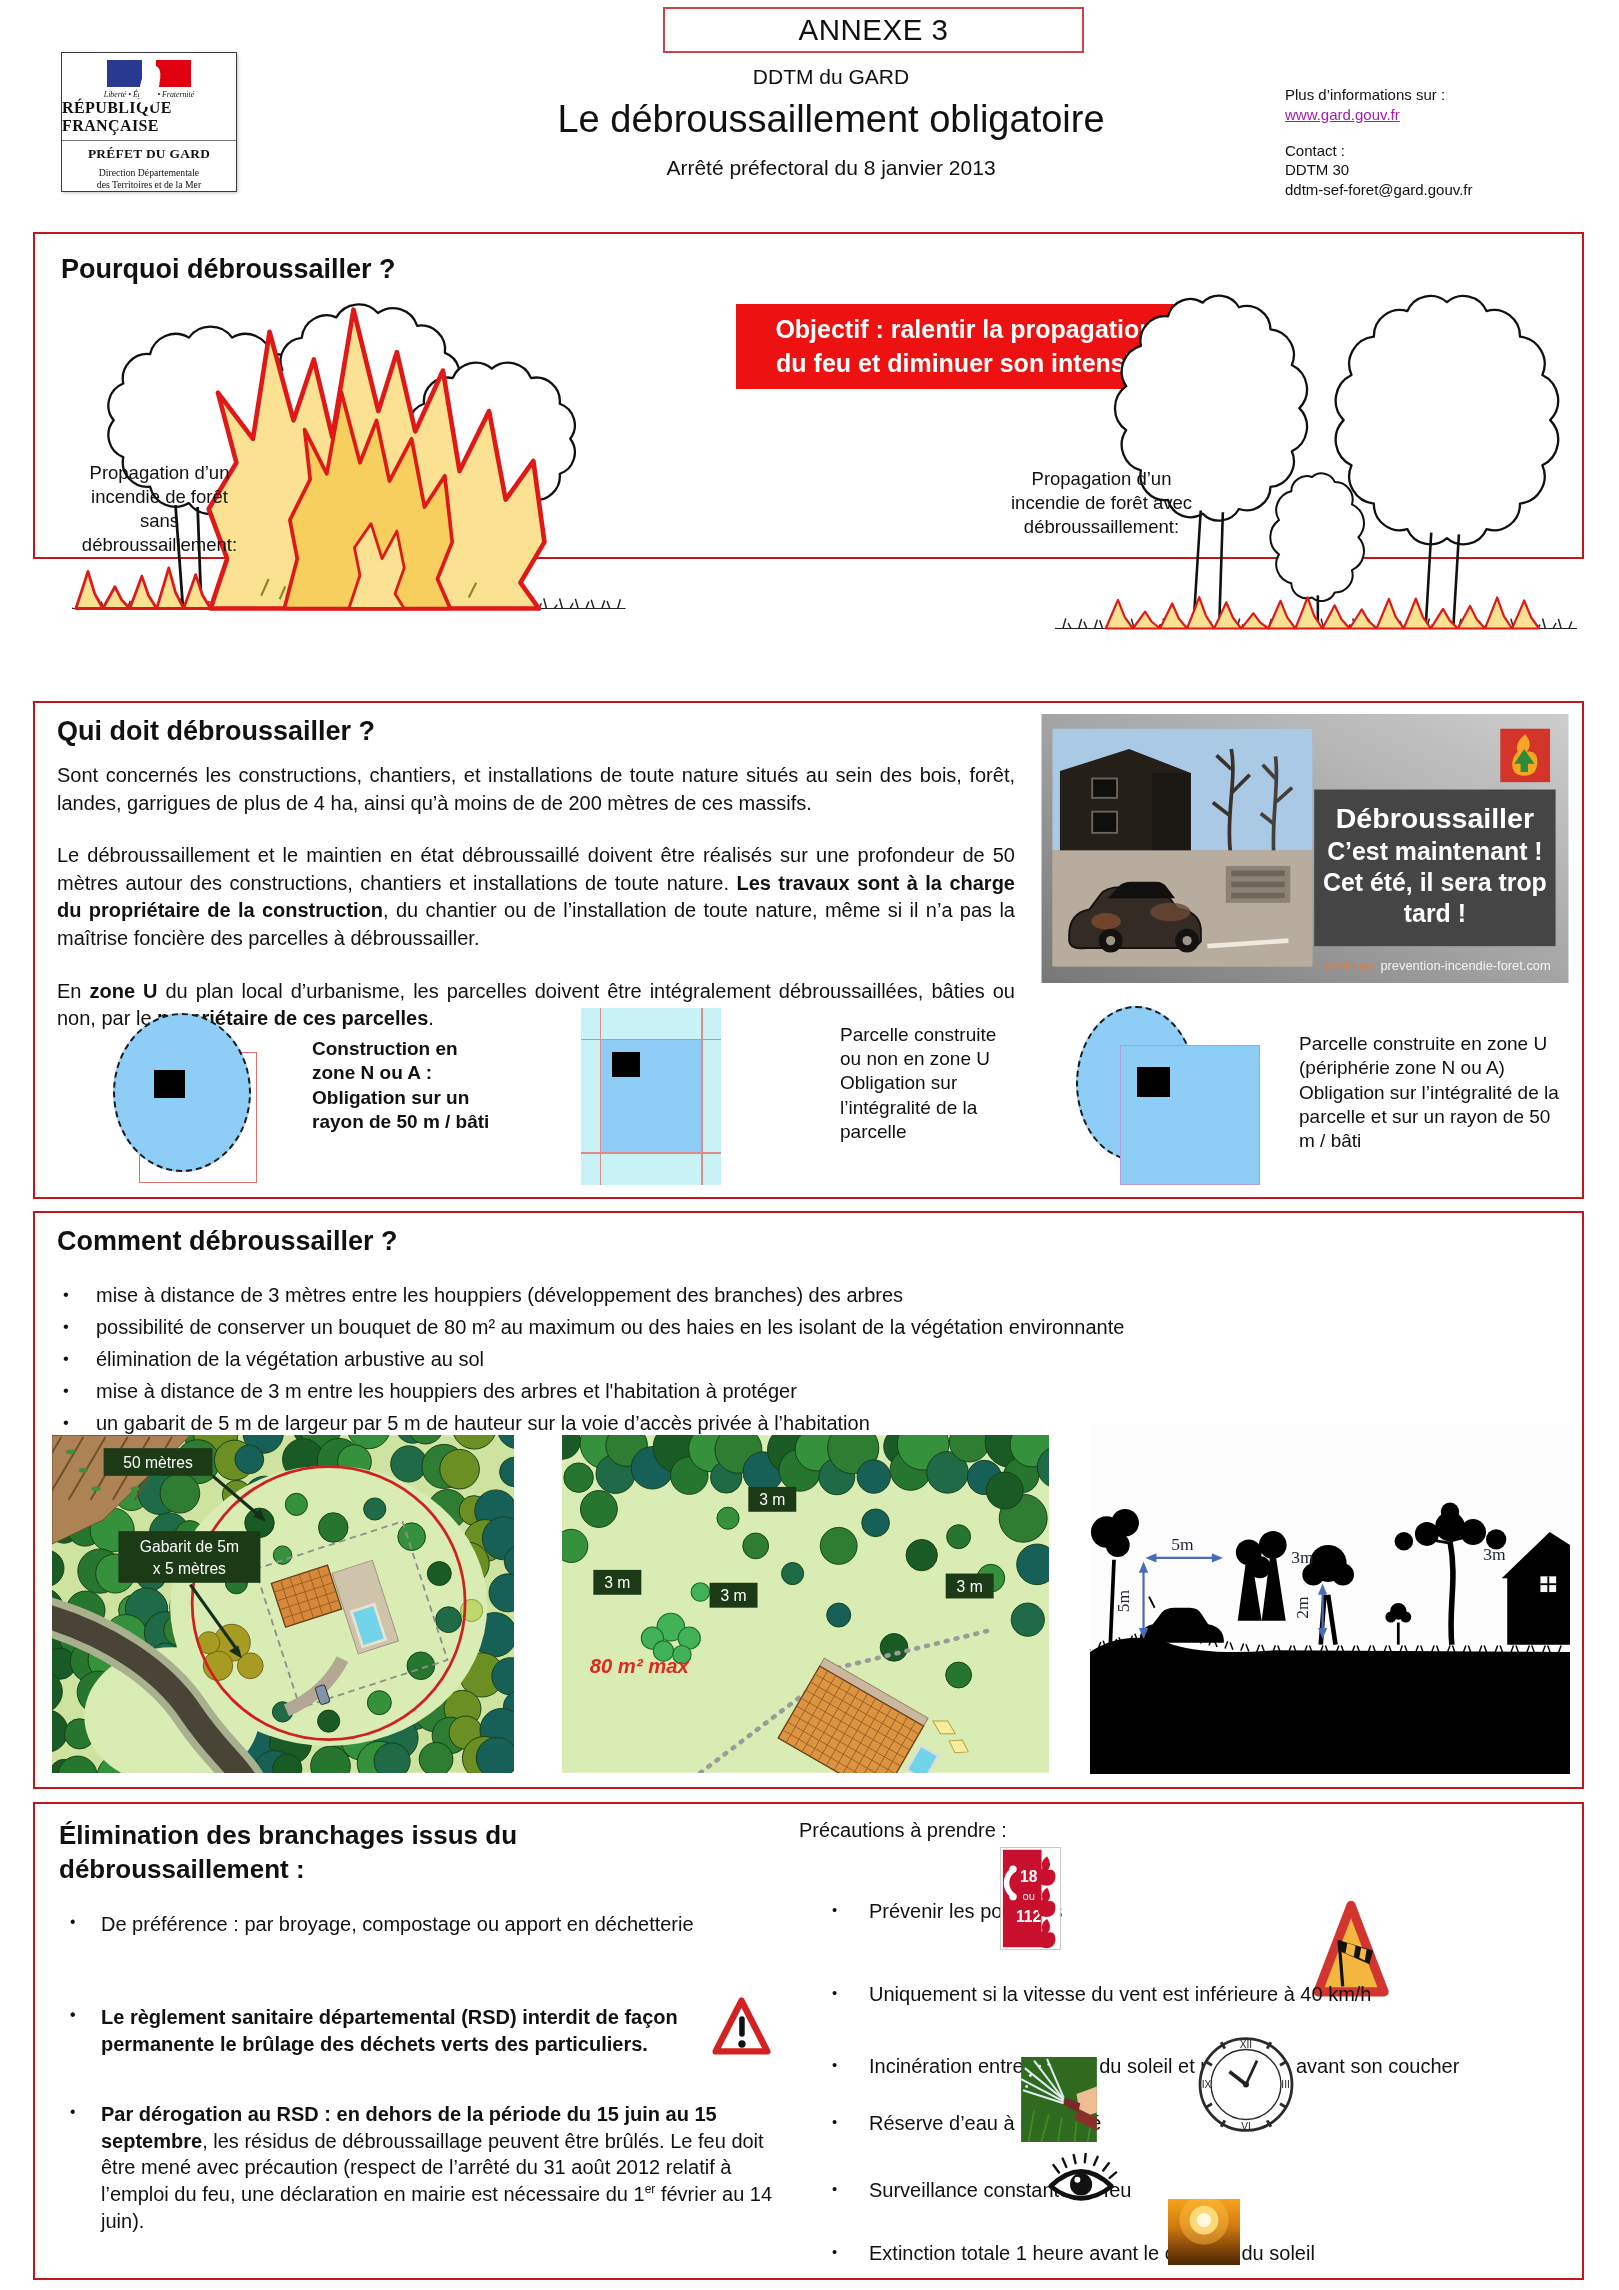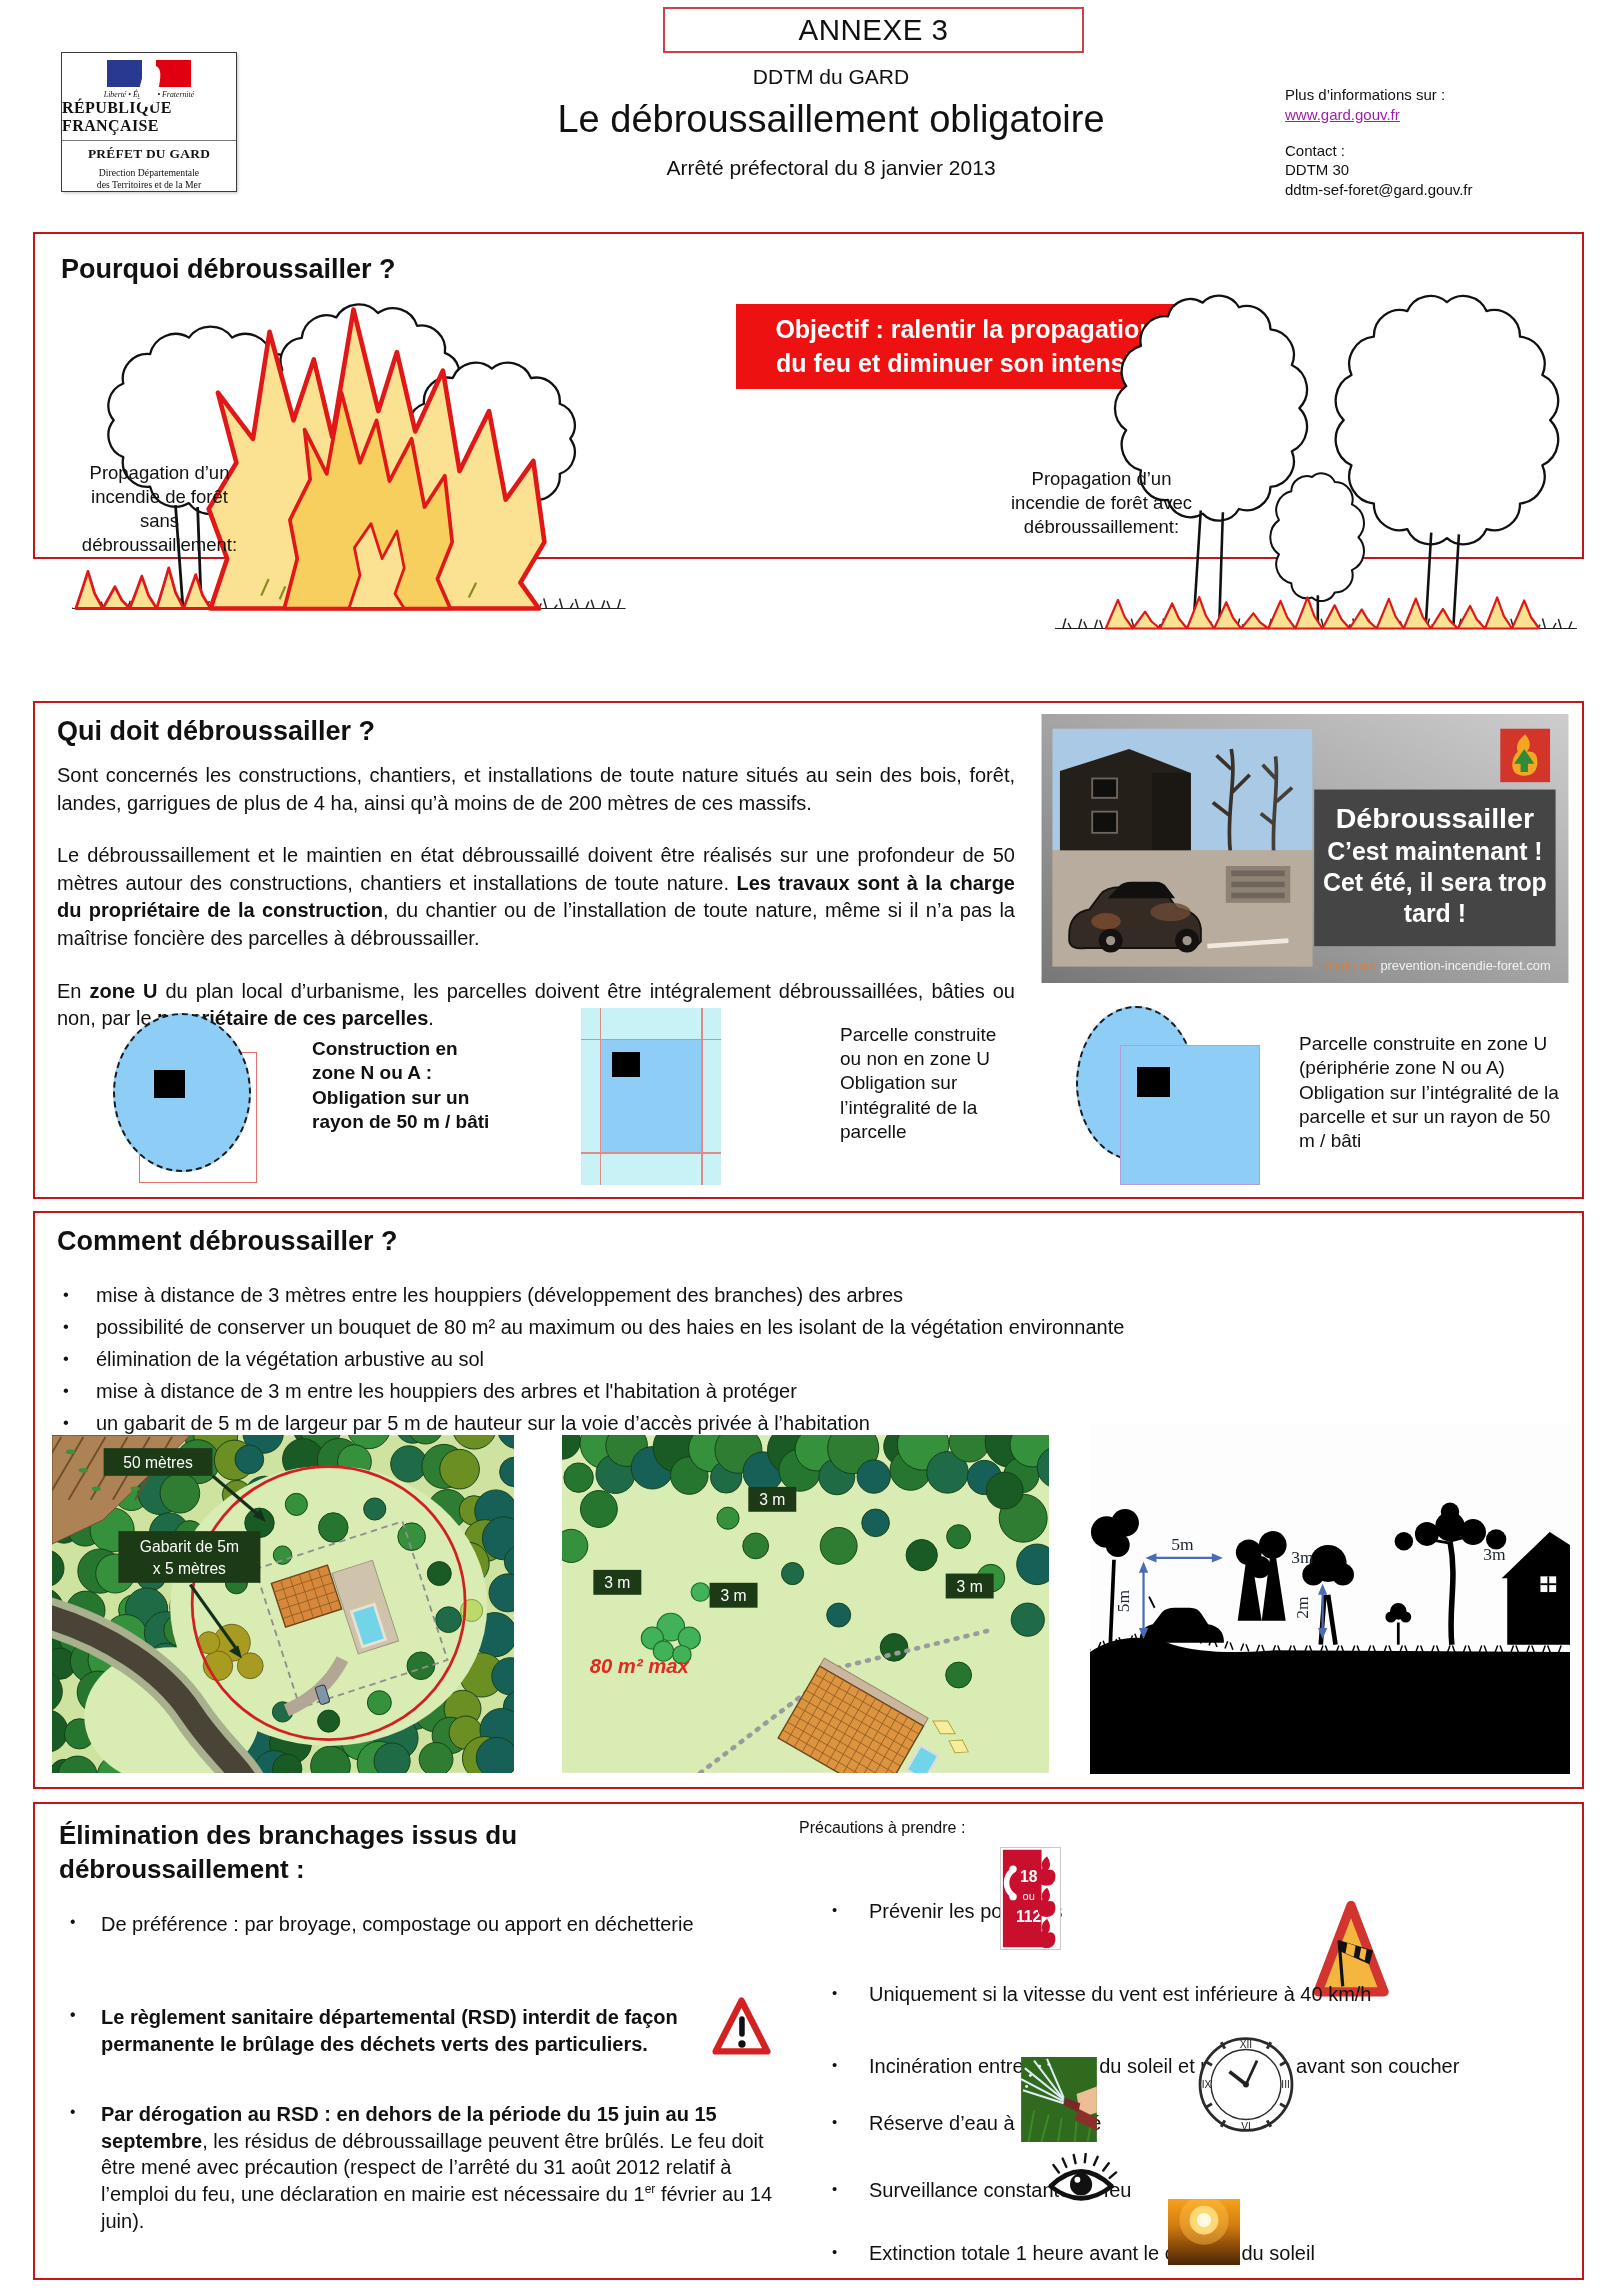--- a/index.html
+++ b/index.html
@@ -65,21 +65,21 @@
   .brow{display:flex;line-height:32px;}
   .brow::before{content:"•";width:33px;flex:0 0 33px;font-size:16.6px;}
   .illus-row svg{position:absolute;}
   
   .col-left{position:absolute;left:24px;top:14.8px;width:738px;height:449px;}
   .col-left h2{font-size:26px;line-height:1.3;width:646px;}
   .b4{position:absolute;left:0;width:701px;font-size:20px;line-height:1.34;padding-left:42px;box-sizing:border-box;}
   .b4::before{content:"•";position:absolute;left:11px;font-size:15.7px;}
   .b4 sup{font-size:12px;}
   .col-right{position:absolute;left:764px;top:14.8px;width:786px;height:450px;}
-  .ptitle{font-size:16px;}
+  .ptitle{font-size:20px;}
   .prow{position:absolute;display:flex;font-size:20px;}
   .prow::before{content:"•";width:37px;flex:0 0 37px;font-size:14.8px;padding-top:1.8px;}
   .icon-abs{position:absolute;}
   .sunset{position:absolute;left:369px;top:380px;width:72px;height:66px;
     background:radial-gradient(circle at 50% 32%, #fffbe0 0 6.5px, #ffd978 7.4px 14px, rgba(255,190,70,.45) 14.8px 24px, rgba(255,170,40,0) 25px),
     linear-gradient(#f6a21a 0%, #d37c12 40%, #8a4a08 72%, #4a2605 100%);}
   text{font-family:"Liberation Sans",sans-serif;}
   .sertext{font-family:"Liberation Serif",serif;}
 </style>
 </head>

